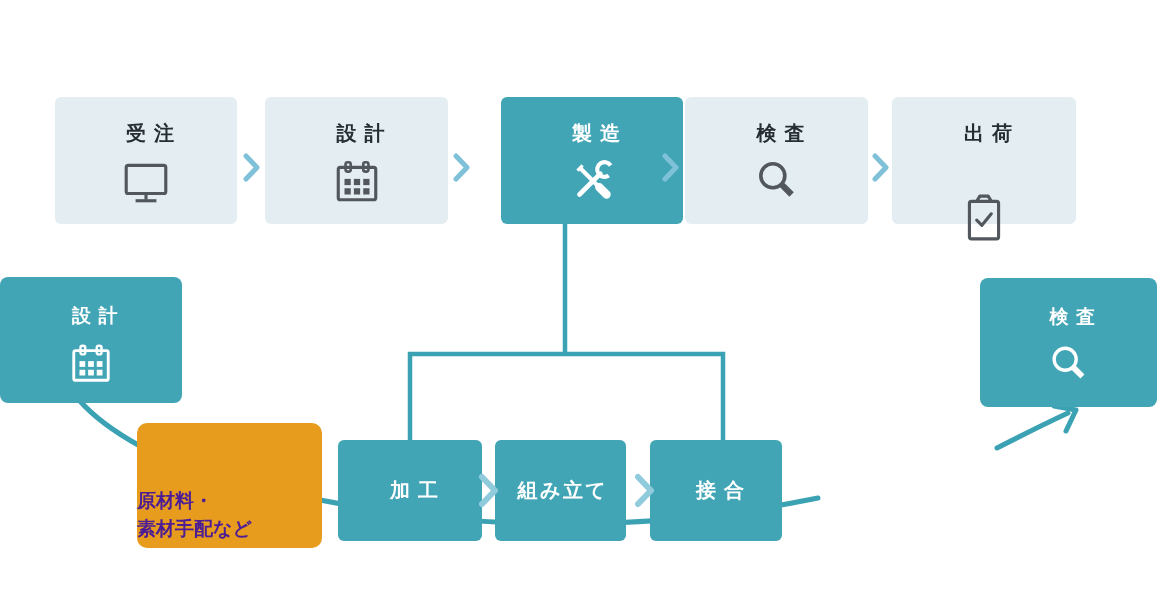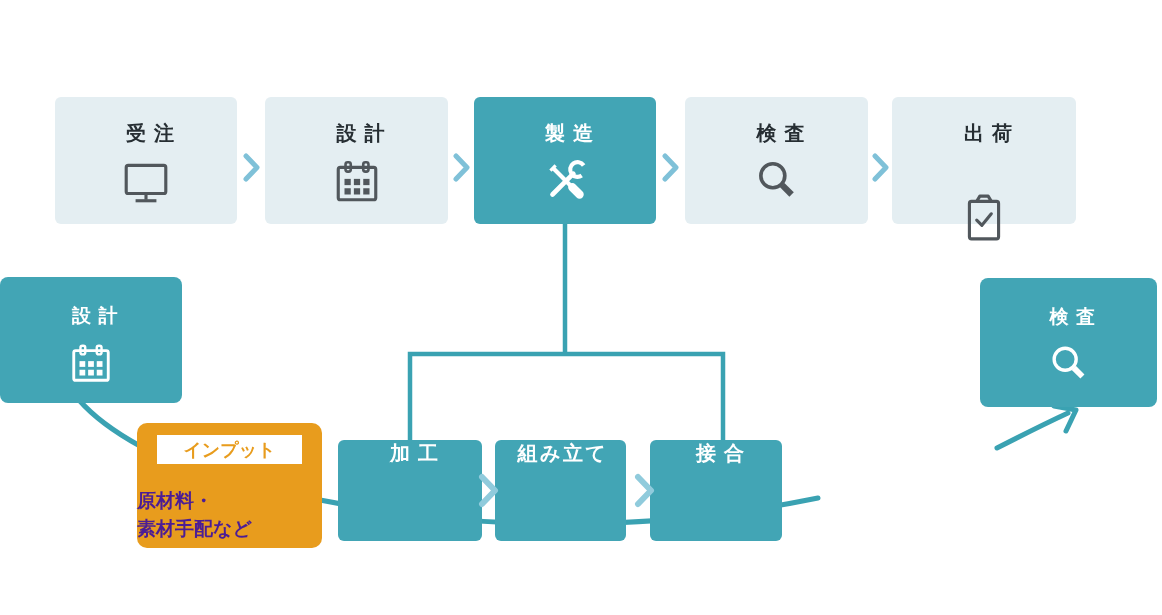--- a/index.html
+++ b/index.html
@@ -12,27 +12,27 @@
   .stage{position:relative;width:1162px;height:615px;background:#fff;overflow:hidden;}
   .connectors{position:absolute;left:0;top:0;z-index:0;}
   .box{position:absolute;display:flex;flex-direction:column;align-items:center;z-index:1;}
   .box .label{font-weight:700;white-space:nowrap;}
   .ls2{letter-spacing:.40em;text-indent:.40em;margin-right:-.40em;}
   .ls4{letter-spacing:.12em;text-indent:.12em;margin-right:-.12em;}
   .top-box{top:97px;height:127px;background:var(--light_box);border-radius:6px;
            padding-top:23px;color:var(--text_dark);}
   .top-box .label{font-size:20px;}
   .top-box .icon{margin-top:10px;color:var(--icon_gray);}
-  .teal{background:var(--teal)!important;color:#fff!important;}
+  .teal{background:var(--teal)!important;color:#fff!important;margin-left:27px;}
   .teal .icon{color:#fff!important;}
   .corner-box{background:var(--teal);color:#fff;border-radius:8px;padding-top:26px;}
   .corner-box .label{font-size:19px;}
   .corner-box .icon{margin-top:12px;color:#fff;}
   .mid-box{top:440px;height:101px;background:var(--teal);color:#fff;border-radius:6px;
-           justify-content:flex-start;}
+           justify-content:center;}
   .mid-box .label{font-size:20px;}
   .chev{position:absolute;z-index:2;}
   .orange-box{position:absolute;top:423px;height:125px;background:var(--orange);
               border-radius:10px;z-index:1;}
   .banner{position:absolute;background:var(--white);display:flex;align-items:center;
           justify-content:center;font-weight:700;font-size:18px;color:var(--orange);
           white-space:nowrap;}
   .orange-text{position:absolute;left:0;right:0;text-align:left;color:#4c1d95;
                font-weight:700;font-size:19px;line-height:1.45;white-space:pre-line;}
   svg{display:block;}
@@ -148,21 +148,20 @@
             <rect x="30" y="21" width="6" height="6"></rect>
           <rect x="12" y="30" width="6" height="6"></rect>
             <rect x="21" y="30" width="6" height="6"></rect>
             <rect x="30" y="30" width="6" height="6"></rect>
         </g>
       </svg>
     </span>
   </div>
 
   <div class="orange-box" style="left:137px;width:185px;">
-    <div class="banner" style="left:20px;top:12px;width:145px;height:29px;">インプット</div>
     <div class="orange-text" style="top:64px;">原材料・
 素材手配など</div>
   </div>
 
   <div class="box mid-box" style="left:338px;width:144px;">
     <div class="label ls2">加工</div>
   </div>
 
   <svg class="chev" style="left:477px;top:473px;" width="23" height="35" viewBox="0 0 23 35">
     <polyline points="5,4 18,17.5 5,31" fill="none" stroke="#90cbdc" stroke-width="6" stroke-linecap="round" stroke-linejoin="round"></polyline>

